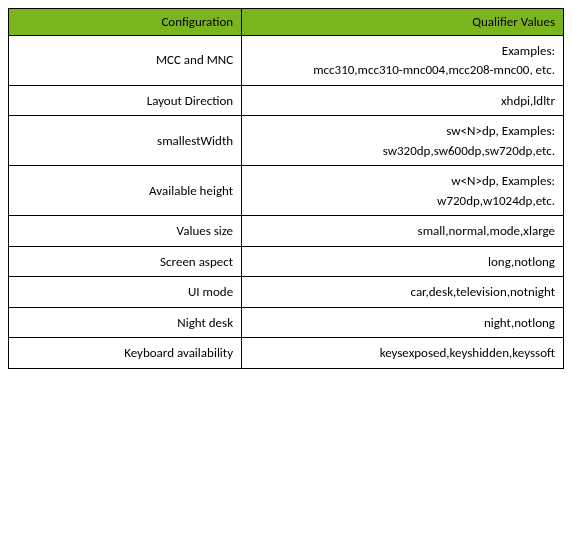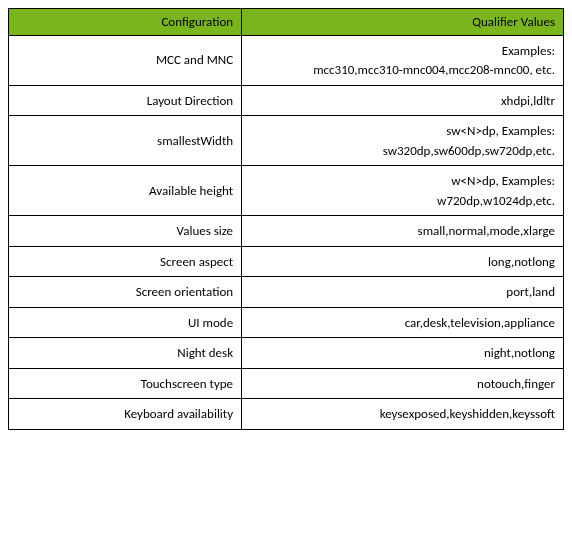--- a/index.html
+++ b/index.html
@@ -67,33 +67,25 @@
       </tr>
       <tr>
         <td>Values size</td>
         <td>small,normal,mode,xlarge</td>
       </tr>
       <tr>
         <td>Screen aspect</td>
         <td>long,notlong</td>
       </tr>
       <tr>
-        <td>Screen orientation</td>
-        <td>port,land</td>
-      </tr>
-      <tr>
         <td>UI mode</td>
-        <td>car,desk,television,appliance</td>
+        <td>car,desk,television,notnight</td>
       </tr>
       <tr>
         <td>Night desk</td>
         <td>night,notlong</td>
-      </tr>
-      <tr>
-        <td>Touchscreen type</td>
-        <td>notouch,finger</td>
       </tr>
       <tr>
         <td>Keyboard availability</td>
         <td>keysexposed,keyshidden,keyssoft</td>
       </tr>
     </tbody>
 </table>
 
 </body></html>

